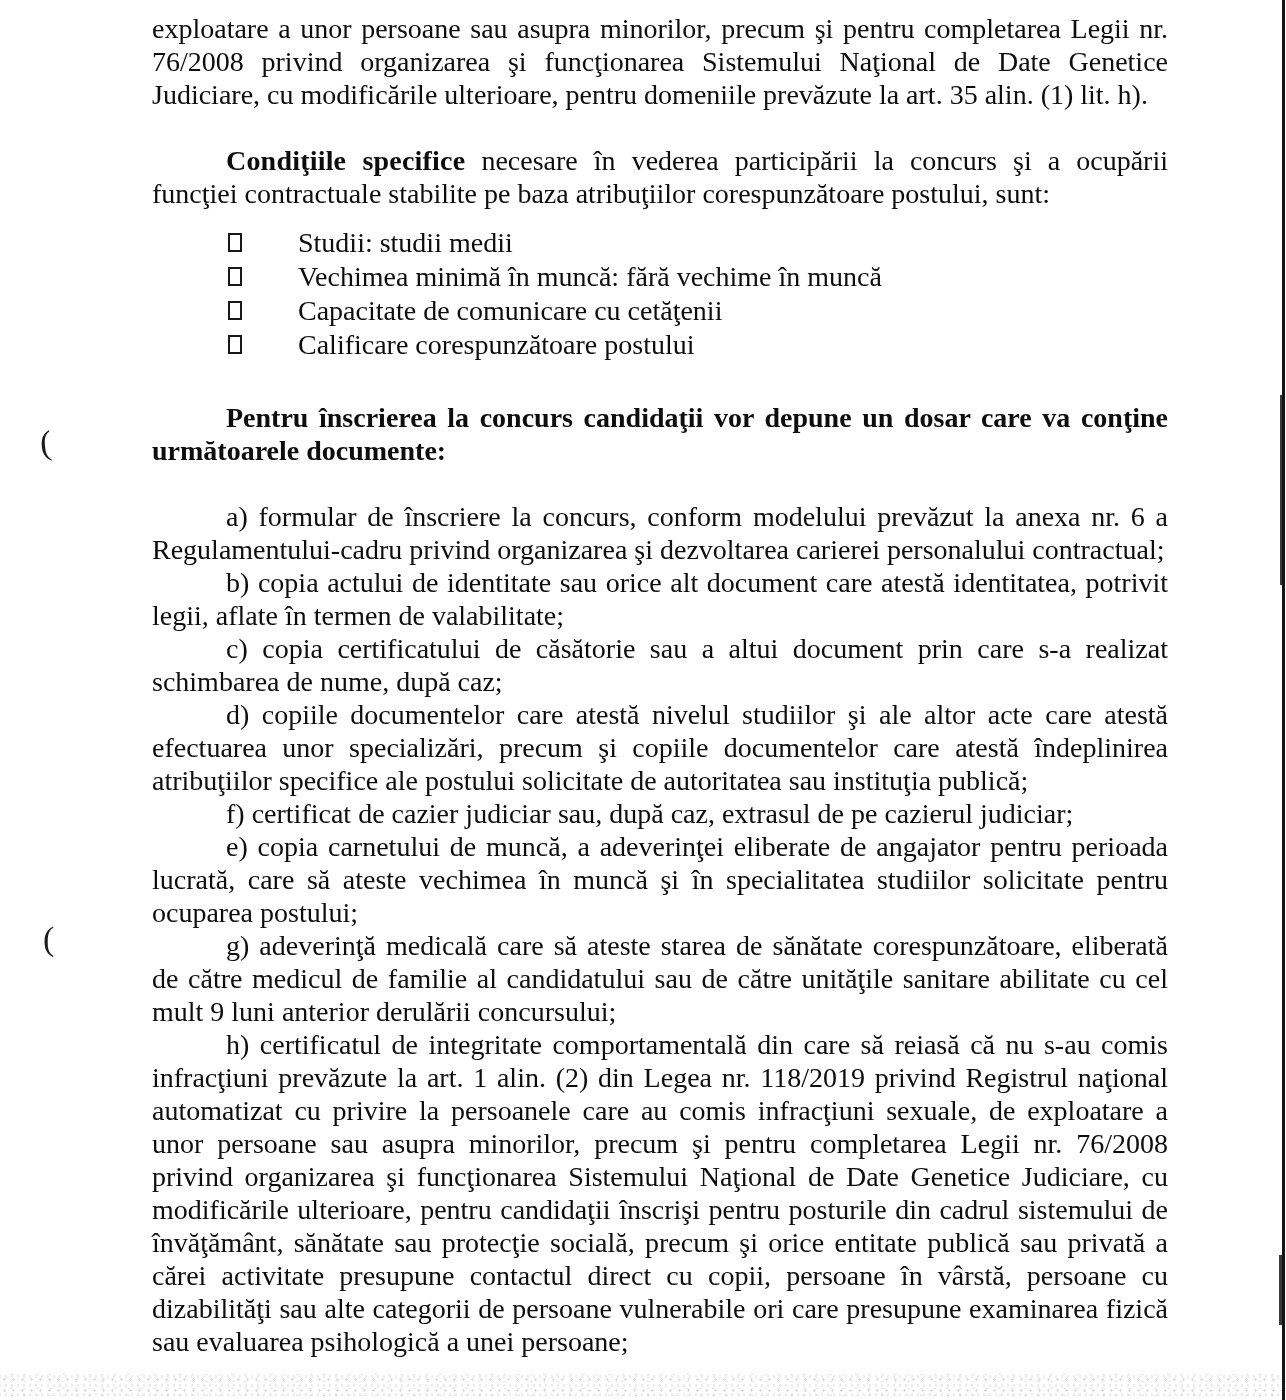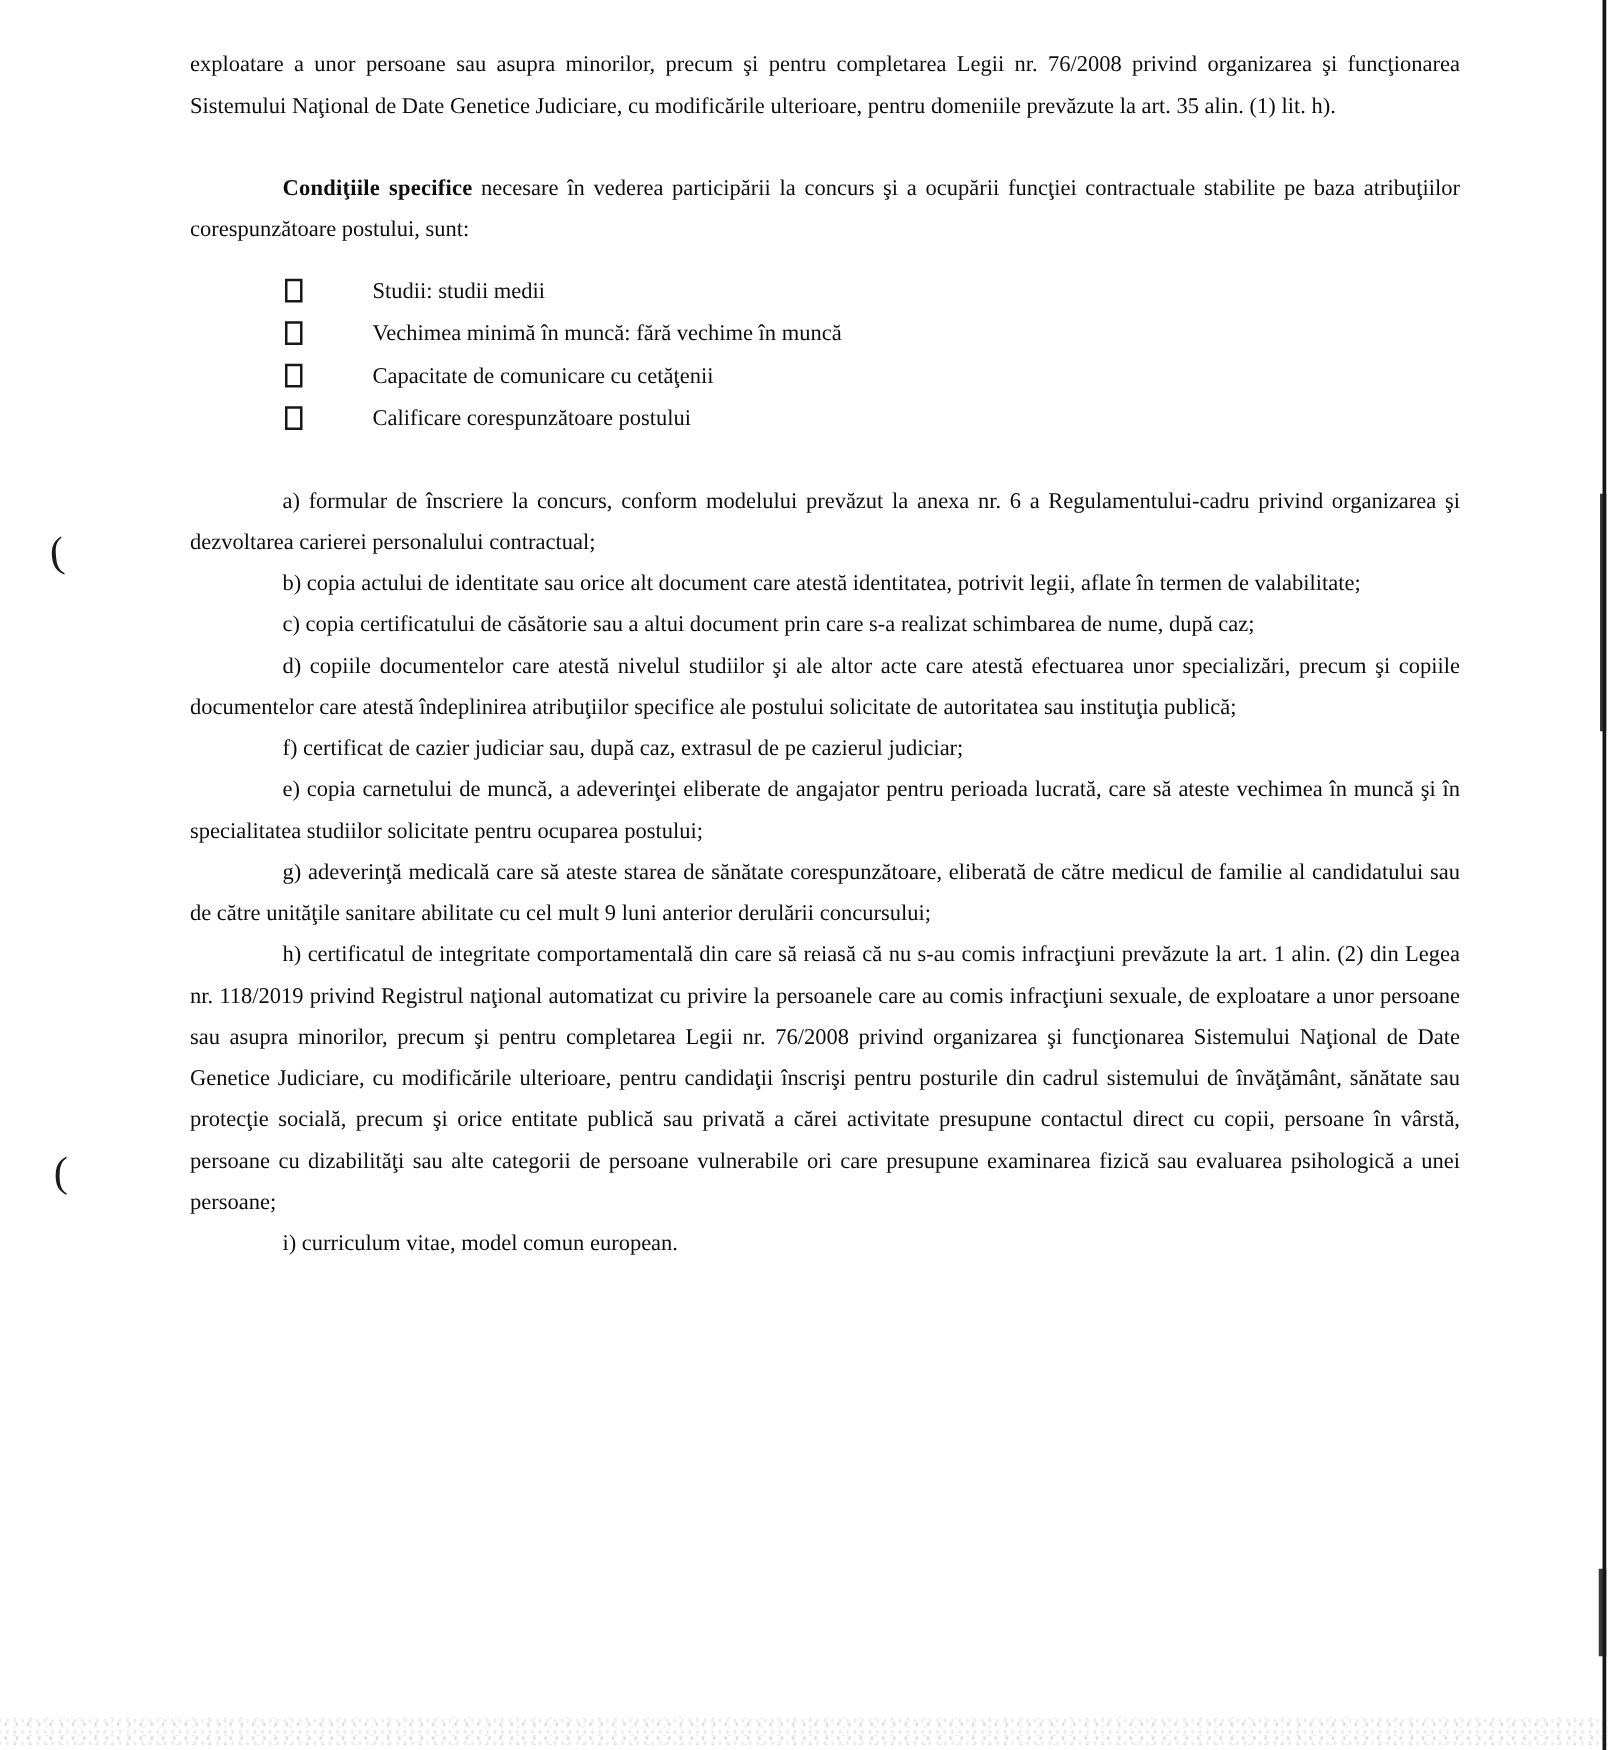--- a/index.html
+++ b/index.html
@@ -8,23 +8,23 @@
     position: relative;
     overflow: hidden;
     background: #ffffff;
     font-family: "Liberation Serif", serif;
     color: #0d0d0d;
   }
   .page { position: absolute; inset: 0; }
   .content {
     position: absolute;
     left: 152px;
-    top: 35px;
+    top: 12px;
     width: 1016px;
-    font-size: 18px;
+    font-size: 28px;
     line-height: 33px;
     text-align: justify;
   }
   .para { text-align: justify; }
   .para.indent { text-indent: 74px; }
   .cond-lead { margin-top: 33px; }
   .cond-lead b { letter-spacing: 0.2px; }
   .cond-list { margin-top: 15px; }
   .cond-item {
     display: flex;
@@ -104,30 +104,30 @@
       <div class="cond-item">
         <span class="box"></span>
         <span>Capacitate de comunicare cu cetăţenii</span>
       </div>
       <div class="cond-item">
         <span class="box"></span>
         <span>Calificare corespunzătoare postului</span>
       </div>
     </div>
 
+    <p class="para indent bold-para">Pentru înscrierea la concurs candidaţii vor depune un dosar care va conţine următoarele documente:</p>
 
     <p class="para indent doc-item first">a) formular de înscriere la concurs, conform modelului prevăzut la anexa nr. 6 a Regulamentului-cadru privind organizarea şi dezvoltarea carierei personalului contractual;</p>
     <p class="para indent doc-item">b) copia actului de identitate sau orice alt document care atestă identitatea, potrivit legii, aflate în termen de valabilitate;</p>
     <p class="para indent doc-item">c) copia certificatului de căsătorie sau a altui document prin care s-a realizat schimbarea de nume, după caz;</p>
     <p class="para indent doc-item">d) copiile documentelor care atestă nivelul studiilor şi ale altor acte care atestă efectuarea unor specializări, precum şi copiile documentelor care atestă îndeplinirea atribuţiilor specifice ale postului solicitate de autoritatea sau instituţia publică;</p>
     <p class="para indent doc-item">f) certificat de cazier judiciar sau, după caz, extrasul de pe cazierul judiciar;</p>
     <p class="para indent doc-item">e) copia carnetului de muncă, a adeverinţei eliberate de angajator pentru perioada lucrată, care să ateste vechimea în muncă şi în specialitatea studiilor solicitate pentru ocuparea postului;</p>
     <p class="para indent doc-item">g) adeverinţă medicală care să ateste starea de sănătate corespunzătoare, eliberată de către medicul de familie al candidatului sau de către unităţile sanitare abilitate cu cel mult 9 luni anterior derulării concursului;</p>
     <p class="para indent doc-item">h) certificatul de integritate comportamentală din care să reiasă că nu s-au comis infracţiuni prevăzute la art. 1 alin. (2) din Legea nr. 118/2019 privind Registrul naţional automatizat cu privire la persoanele care au comis infracţiuni sexuale, de exploatare a unor persoane sau asupra minorilor, precum şi pentru completarea Legii nr. 76/2008 privind organizarea şi funcţionarea Sistemului Naţional de Date Genetice Judiciare, cu modificările ulterioare, pentru candidaţii înscrişi pentru posturile din cadrul sistemului de învăţământ, sănătate sau protecţie socială, precum şi orice entitate publică sau privată a cărei activitate presupune contactul direct cu copii, persoane în vârstă, persoane cu dizabilităţi sau alte categorii de persoane vulnerabile ori care presupune examinarea fizică sau evaluarea psihologică a unei persoane;</p>
-    <p class="para indent doc-item">i) curriculum vitae, model comun european.</p>
 
   </div>
 
   <div class="scan-line">
     <span class="blob1"></span>
     <span class="blob2"></span>
   </div>
 
   <div class="noise-band"></div>
 

